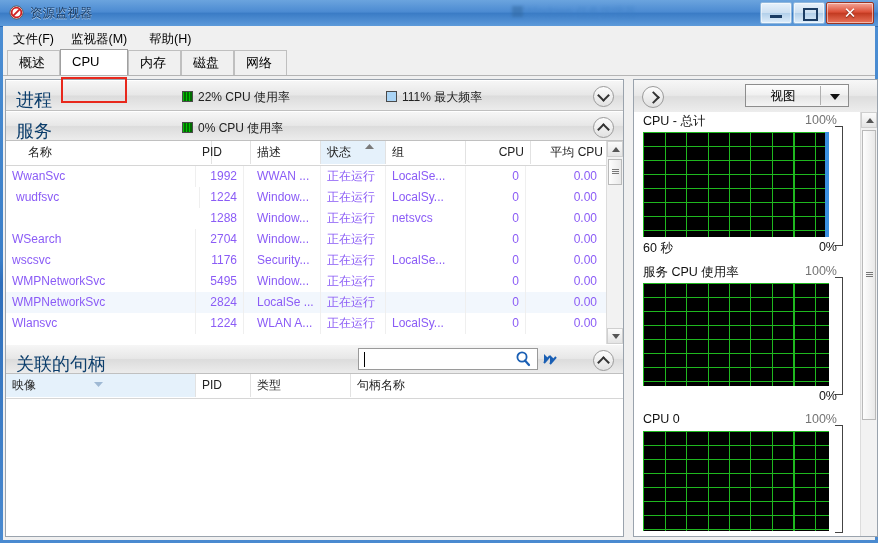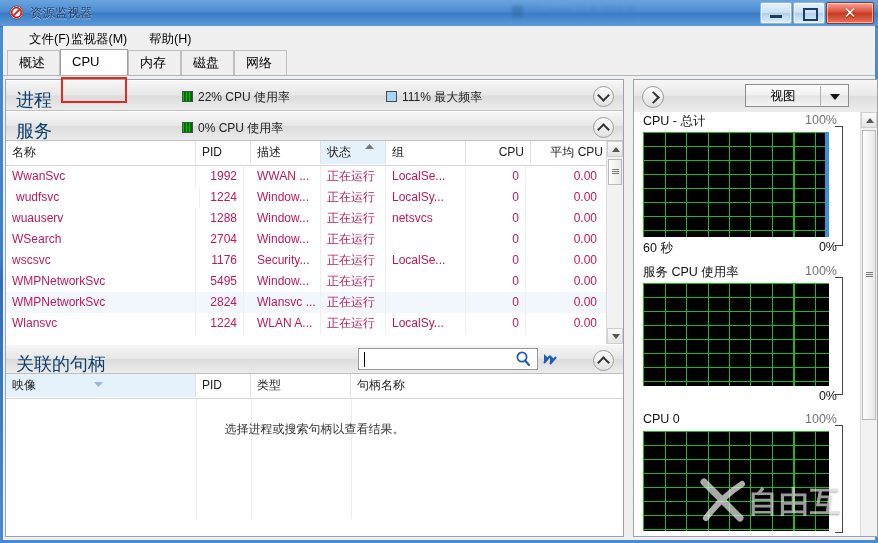--- a/index.html
+++ b/index.html
@@ -71,21 +71,21 @@
 
   
   .thead{position:relative;height:24px;background:#fff;border-bottom:1px solid #d6d6d6;}
   .th{position:absolute;top:0;height:23px;line-height:23px;font-size:12px;color:#222;
     border-right:1px solid #e2e2e2;box-sizing:border-box;padding:0 6px;white-space:nowrap;}
   .th.sorted{background:#e5f1fb;}
   .th.num{text-align:right;}
   .tbody{position:relative;}
   .trow{position:relative;height:21px;}
   .trow.alt{background:#f2f7fd;}
-  .tc{position:absolute;top:0;height:21px;line-height:21px;font-size:12px;color:#be185d;
+  .tc{position:absolute;top:0;height:21px;line-height:21px;font-size:12px;color:#8b5cf6;
     padding:0 6px;box-sizing:border-box;white-space:nowrap;overflow:hidden;
     border-right:1px solid #efefef;}
   .tc.num{text-align:right;}
 
   .vsb{position:absolute;right:0;top:0;width:16px;bottom:0;background:#f2f2f2;
     border-left:1px solid #dcdcdc;}
   .vsb .arrow{position:absolute;left:0;width:16px;height:16px;
     background:linear-gradient(to bottom,#fbfbfb,#e4e4e4);border:1px solid #cfcfcf;box-sizing:border-box;}
   .vsb .arrow.up{top:0}.vsb .arrow.dn{bottom:0}
   .vsb .arrow:after{content:"";position:absolute;left:4px;width:0;height:0;
@@ -169,21 +169,21 @@
         </div>
       <div class="wbtn close">
           <i class="ic-cl">✕</i>
         </div>
     </div>
   </div>
 
   <div class="client">
 
     <div class="menubar">
-      <div class="menu-item" style="left:20px">文件(F)</div>
+      <div class="menu-item" style="left:4px">文件(F)</div>
       <div class="menu-item" style="left:62px">监视器(M)</div>
       <div class="menu-item" style="left:140px">帮助(H)</div>
     </div>
 
     <div class="tabstrip">
       <div class="tab" style="left:4px;width:53px">概述</div>
       <div class="tab sel" style="left:57px;width:68px;top:-1px">CPU</div>
       <div class="tab" style="left:125px;width:53px">内存</div>
       <div class="tab" style="left:178px;width:53px">磁盘</div>
       <div class="tab" style="left:231px;width:53px">网络</div>
@@ -208,21 +208,21 @@
         <div class="sect-title">服务</div>
         <div class="sect-stat" style="left:176px">
           <span class="sw sw-green"></span><span>0% CPU 使用率</span>
         </div>
         <div class="chev"></div>
       </div>
 
       <div style="position:relative;height:203px;background:#fff;">
         <div style="position:absolute;left:0;top:0;right:16px;bottom:0;overflow:hidden;">
           <div class="thead">
-            <div class="th" style="left:0;width:190px">名称</div>
+            <div class="th" style="left:16px;width:190px">名称</div>
             <div class="th" style="left:190px;width:55px">PID</div>
             <div class="th" style="left:245px;width:70px">描述</div>
             <div class="th sorted" style="left:315px;width:65px">
               <span>状态</span>
               <svg width="9" height="6" style="position:absolute;left:44px;top:3px">
                 <path d="M4.5 0 L9 5 L0 5 Z" fill="#7a7a7a"></path>
                 </svg>
             </div>
             <div class="th" style="left:380px;width:80px">组</div>
             <div class="th num" style="left:460px;width:65px">CPU</div>
@@ -241,21 +241,20 @@
             <div class="trow">
               <div class="tc" style="left:4px;width:190px">wudfsvc</div>
               <div class="tc num" style="left:190px;width:48px">1224</div>
               <div class="tc" style="left:245px;width:70px">Window...</div>
               <div class="tc" style="left:315px;width:65px">正在运行</div>
               <div class="tc" style="left:380px;width:80px">LocalSy...</div>
               <div class="tc num" style="left:460px;width:60px">0</div>
               <div class="tc num" style="left:525px;width:72px;border-right:none">0.00</div>
             </div>
             <div class="trow">
-              <div class="tc" style="left:0;width:190px">wuauserv</div>
               <div class="tc num" style="left:190px;width:48px">1288</div>
               <div class="tc" style="left:245px;width:70px">Window...</div>
               <div class="tc" style="left:315px;width:65px">正在运行</div>
               <div class="tc" style="left:380px;width:80px">netsvcs</div>
               <div class="tc num" style="left:460px;width:60px">0</div>
               <div class="tc num" style="left:525px;width:72px;border-right:none">0.00</div>
             </div>
             <div class="trow">
               <div class="tc" style="left:0;width:190px">WSearch</div>
               <div class="tc num" style="left:190px;width:48px">2704</div>
@@ -279,21 +278,21 @@
               <div class="tc num" style="left:190px;width:48px">5495</div>
               <div class="tc" style="left:245px;width:70px">Window...</div>
               <div class="tc" style="left:315px;width:65px">正在运行</div>
               <div class="tc" style="left:380px;width:80px"></div>
               <div class="tc num" style="left:460px;width:60px">0</div>
               <div class="tc num" style="left:525px;width:72px;border-right:none">0.00</div>
             </div>
             <div class="trow alt">
               <div class="tc" style="left:0;width:190px">WMPNetworkSvc</div>
               <div class="tc num" style="left:190px;width:48px">2824</div>
-              <div class="tc" style="left:245px;width:70px">Wlansvc ...</div>
+              <div class="tc" style="left:245px;width:70px">LocalSe ...</div>
               <div class="tc" style="left:315px;width:65px">正在运行</div>
               <div class="tc" style="left:380px;width:80px"></div>
               <div class="tc num" style="left:460px;width:60px">0</div>
               <div class="tc num" style="left:525px;width:72px;border-right:none">0.00</div>
             </div>
             <div class="trow">
               <div class="tc" style="left:0;width:190px">Wlansvc</div>
               <div class="tc num" style="left:190px;width:48px">1224</div>
               <div class="tc" style="left:245px;width:70px">WLAN A...</div>
               <div class="tc" style="left:315px;width:65px">正在运行</div>
@@ -337,26 +336,20 @@
           <div class="th sorted" style="left:0;width:190px">
             <span>映像</span>
             <svg width="9" height="6" style="position:absolute;left:88px;top:8px">
               <path d="M0 0 L9 0 L4.5 5 Z" fill="#9fb9d4"></path>
               </svg>
           </div>
           <div class="th" style="left:190px;width:55px">PID</div>
           <div class="th" style="left:345px;width:258px;border-right:none">句柄名称</div>
           <div class="th" style="left:245px;width:100px">类型</div>
         </div>
-        <div style="position:relative;height:120px;background:#fff;">
-          <div style="position:absolute;left:190px;top:0;width:1px;height:120px;background:#ececec"></div>
-          <div style="position:absolute;left:245px;top:0;width:1px;height:120px;background:#ececec"></div>
-          <div style="position:absolute;left:345px;top:0;width:1px;height:120px;background:#ececec"></div>
-          <div class="empty-msg">选择进程或搜索句柄以查看结果。</div>
-        </div>
       </div>
 
     </div>
 
     <div class="rightpane">
       <div class="rp-head">
         <div class="rp-exp"></div>
         <div class="viewbtn">
           <span>视图</span>
           <div class="div"></div>
@@ -404,21 +397,14 @@
           <div style="position:absolute;left:4px;top:5px;width:0;height:0;border-left:4px solid transparent;border-right:4px solid transparent;border-bottom:5px solid #555"></div>
         </div>
         <div style="position:absolute;left:1px;top:18px;width:14px;height:290px;background:linear-gradient(to right,#fdfdfd,#e9e9e9);border:1px solid #b9b9b9;box-sizing:border-box">
           <div style="position:absolute;left:3px;top:50%;margin-top:-3px;width:7px;height:6px;background:repeating-linear-gradient(to bottom,#777 0 1px,transparent 1px 2px)"></div>
         </div>
       </div>
     </div>
 
   </div>
 
-  <div class="wm">
-    <svg width="48" height="44" viewBox="0 0 48 44">
-      <path d="M4 4 L40 40" stroke="#e9e9e9" stroke-width="7" stroke-linecap="round"></path>
-      <path d="M42 6 C30 14 18 24 6 40" stroke="#f2f2f2" stroke-width="6" stroke-linecap="round" fill="none"></path>
-    </svg>
-    <div class="wm-txt">自由互</div>
-  </div>
 
 </div>
 
 </body></html>

